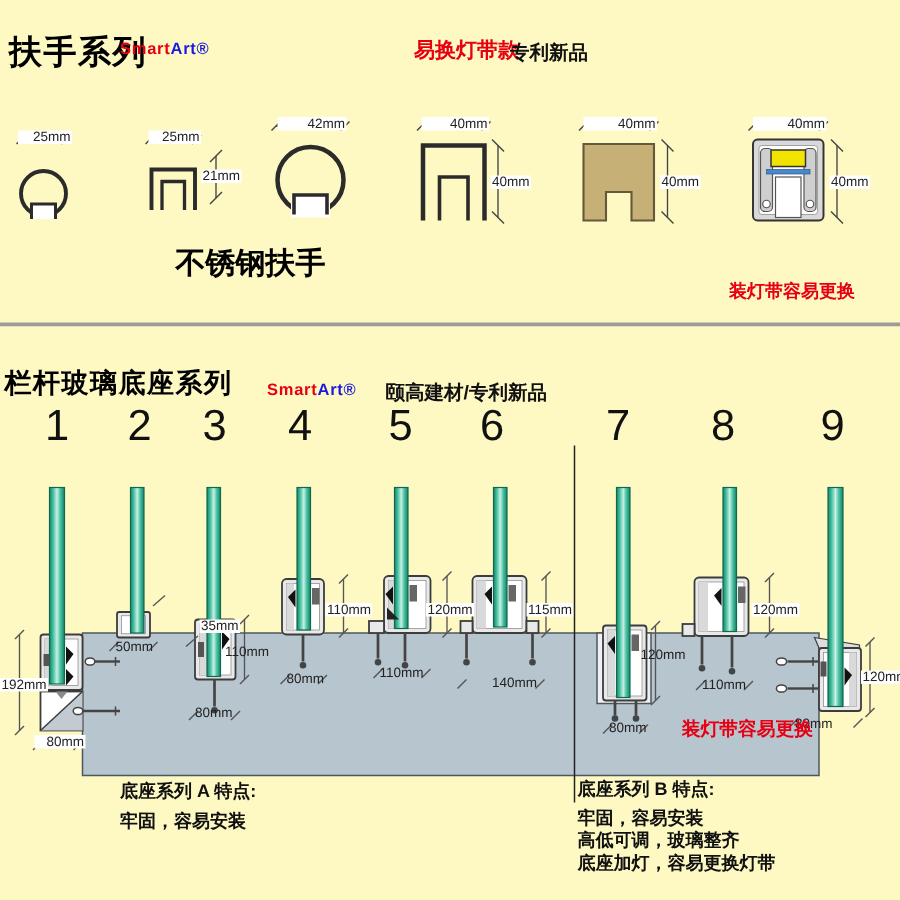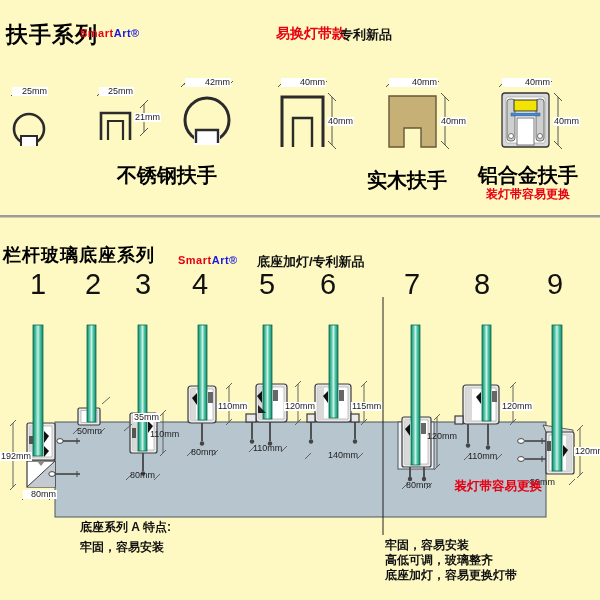--- a/index.html
+++ b/index.html
@@ -290,29 +290,27 @@
   <div class="dim wbg" style="left:134px;top:113px;">21mm</div>
   <div class="dim dimc wbg" style="left:185px;top:78px;width:44px;">42mm</div>
   <div class="dim dimc wbg" style="left:281px;top:78px;width:43px;">40mm</div>
   <div class="dim wbg" style="left:327px;top:117px;">40mm</div>
   <div class="dim dimc wbg" style="left:389px;top:78px;width:47px;">40mm</div>
   <div class="dim wbg" style="left:440px;top:117px;">40mm</div>
   <div class="dim dimc wbg" style="left:502px;top:78px;width:47px;">40mm</div>
   <div class="dim wbg" style="left:553px;top:117px;">40mm</div>
 
   <div class="abs cat" style="left:117px;top:162px;width:100px;">不锈钢扶手</div>
-  <div class="abs cat" style="left:367px;top:167px;width:90px;">实木扶手</div>
-  <div class="abs cat" style="left:478px;top:162px;width:100px;">铝合金扶手</div>
   <div class="abs" style="left:478px;top:186px;width:100px;text-align:center;font-size:12px;font-weight:bold;color:#e60012;">装灯带容易更换</div>
 
   <div class="abs h2t">栏杆玻璃底座系列</div>
   <div class="abs brand" style="left:178px;top:254px;">
     <span class="bsmart">Smart</span><span class="bart">Art®</span>
   </div>
-  <div class="abs sub2">底座加灯/专利新品</div>
+  <div class="abs sub2">颐高建材/专利新品</div>
 
   <div class="num" style="left:25px;">1</div>
   <div class="num" style="left:80px;">2</div>
   <div class="num" style="left:130px;">3</div>
   <div class="num" style="left:187px;">4</div>
   <div class="num" style="left:254px;">5</div>
   <div class="num" style="left:315px;">6</div>
   <div class="num" style="left:399px;">7</div>
   <div class="num" style="left:469px;">8</div>
   <div class="num" style="left:542px;">9</div>
@@ -336,17 +334,18 @@
   <div class="dim wbg" style="left:574px;top:447px;">120mm</div>
   <div class="dim" style="left:530px;top:478px;">80mm</div>
 
   <div class="abs rednote">
     <div>装灯带容易更换</div>
   </div>
 
   <div class="abs feat" style="left:80px;top:520px;">底座系列 A 特点:</div>
   <div class="abs feat" style="left:80px;top:540px;">牢固，容易安装</div>
 
+  <div class="abs feat" style="left:385px;top:519px;">底座系列 B 特点:</div>
   <div class="abs feat" style="left:385px;top:538px;">牢固，容易安装</div>
   <div class="abs feat" style="left:385px;top:568px;">底座加灯，容易更换灯带</div>
   <div class="abs feat" style="left:385px;top:553px;">高低可调，玻璃整齐</div>
 
 </div>
 
 </body></html>

